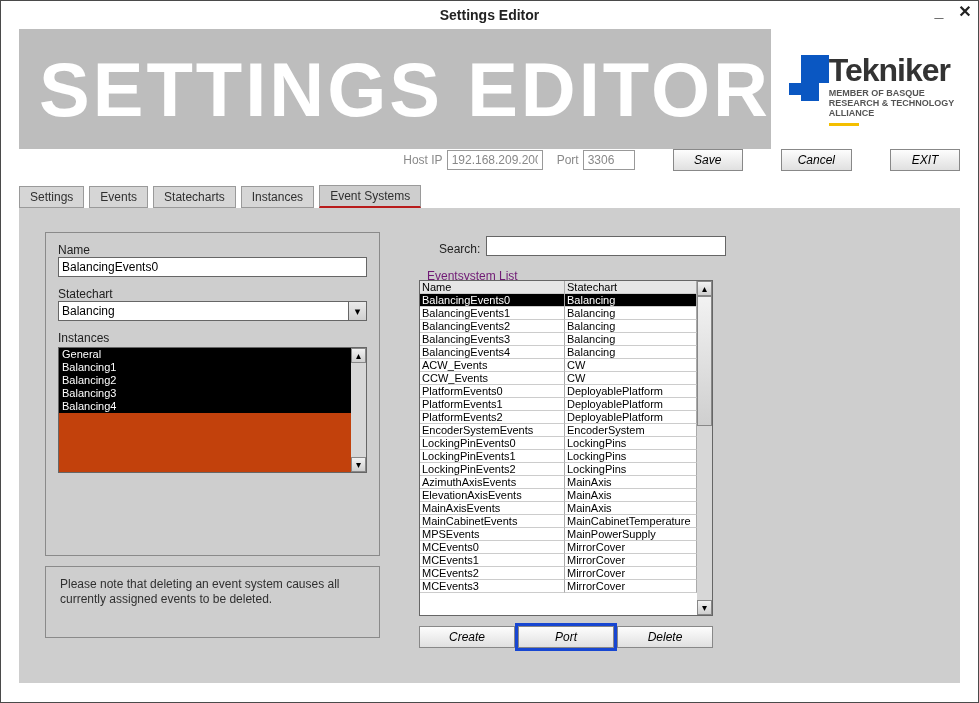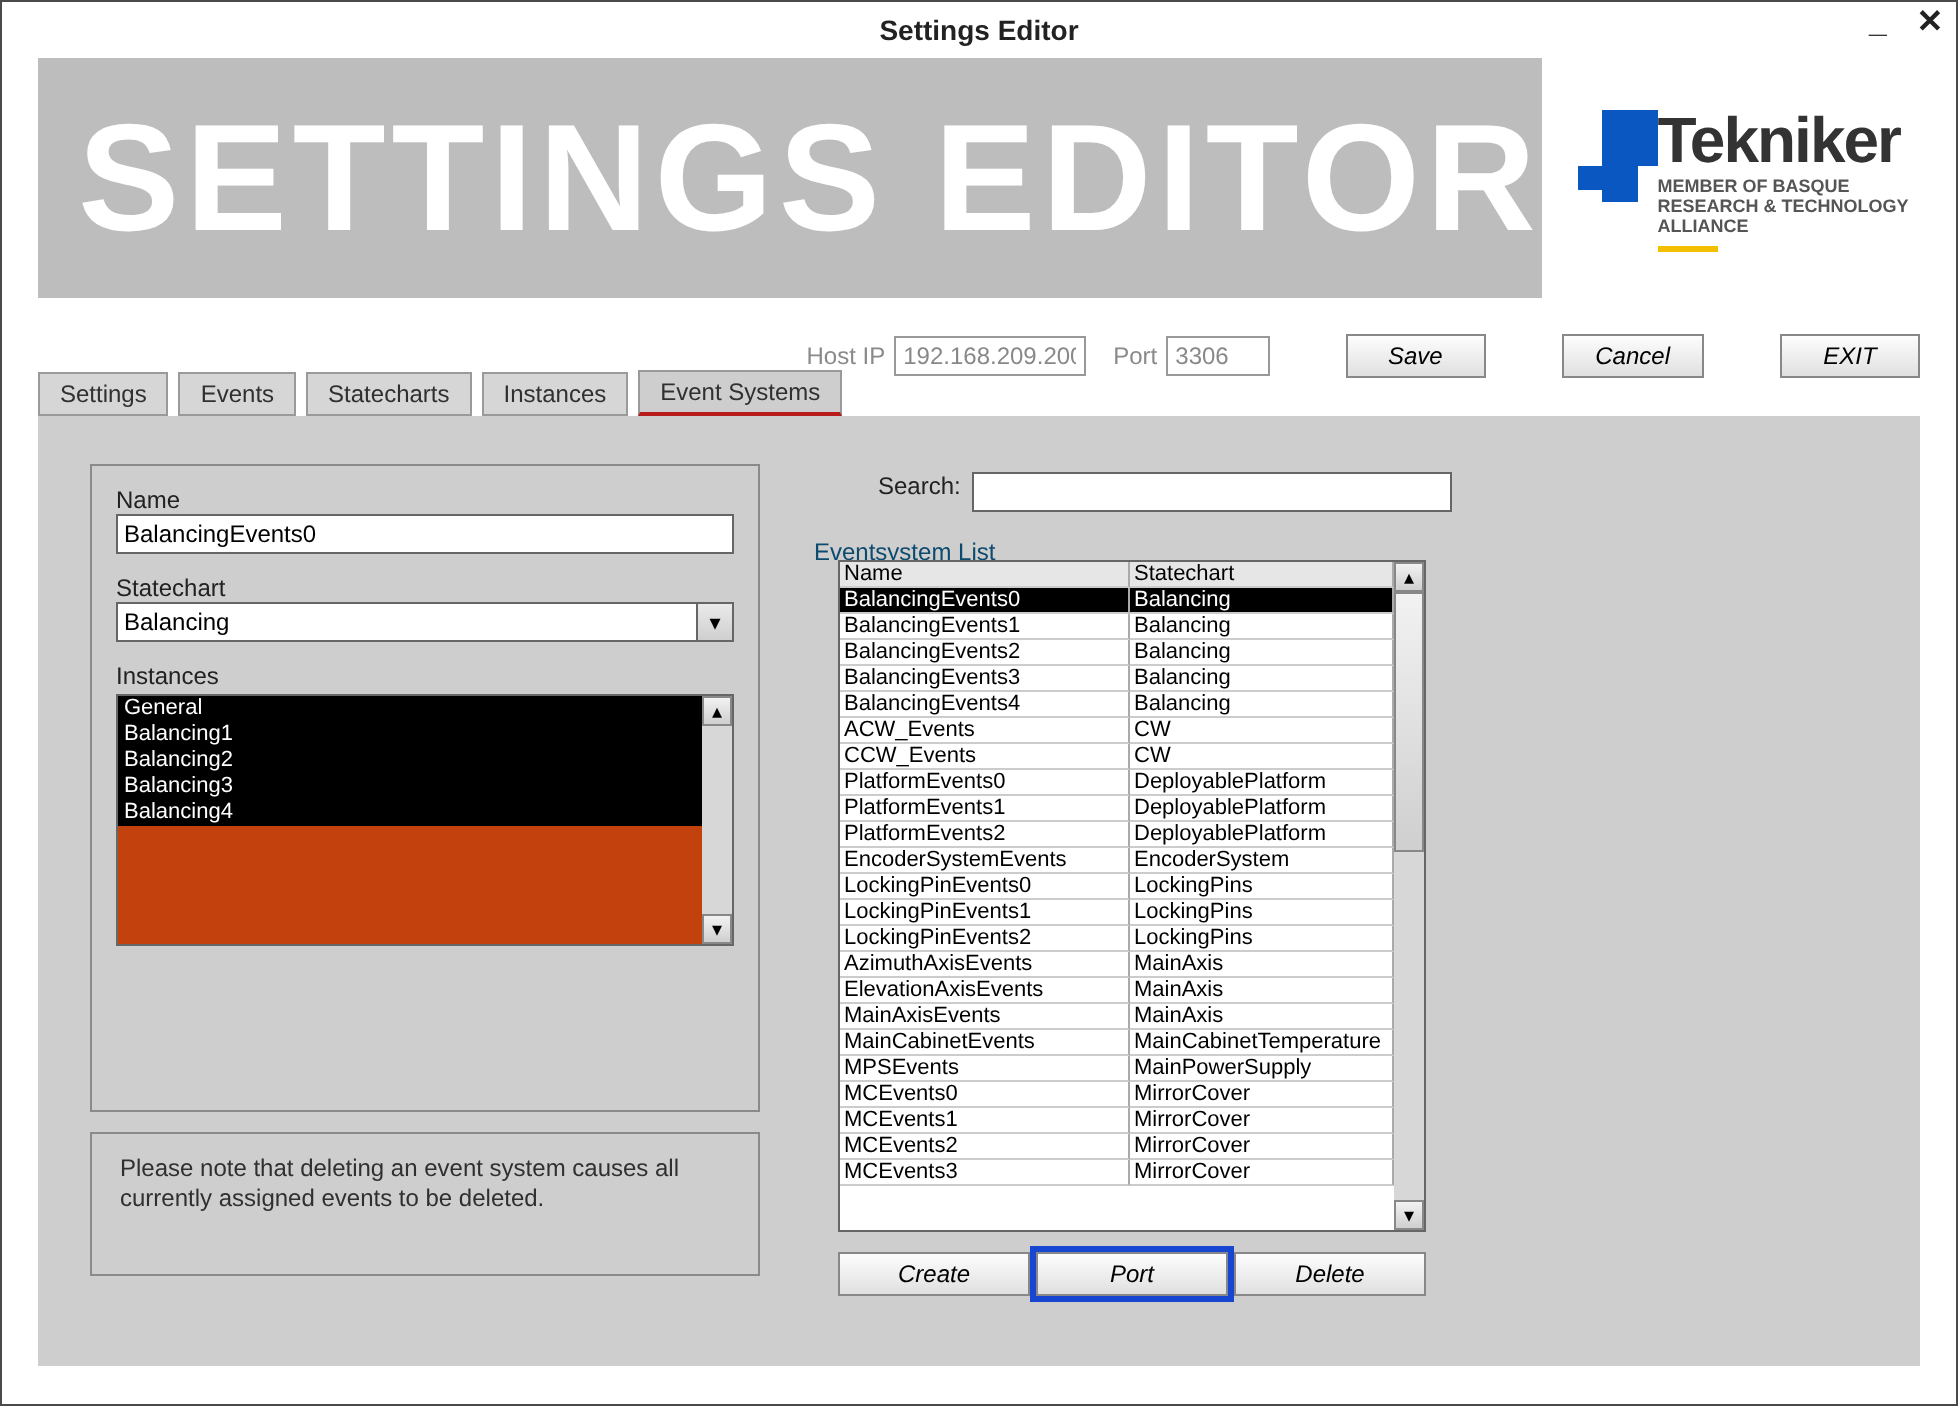--- a/index.html
+++ b/index.html
@@ -16,21 +16,21 @@
   .logo-mark { width:50px; height:50px; position:relative; margin-right:10px; margin-top:-18px;}
   .logo-mark .sq { position:absolute; background:#0a57c2; }
   .logo-mark .s1 { width:28px; height:28px; top:0; left:22px; }
   .logo-mark .s2 { width:12px; height:12px; top:28px; left:10px; background:#0a57c2;}
   .logo-mark .s3 { width:18px; height:18px; top:28px; left:22px; background:#0a57c2;}
   .logo-text { display:flex; flex-direction:column; }
   .logo-text .name { font-size:32px; font-weight:bold; color:#333;  letter-spacing:-1px;}
   .logo-text .tag { font-size:9px; color:#555; font-weight:bold; line-height:1.1; max-width:165px; }
   .logo-text .bar { height:3px; width:30px; background:#f4bf00; margin-top:4px;}
 
-  .toolbar-row { display:flex; align-items:flex-end; margin-top:12px; height:28px; }
+  .toolbar-row { display:flex; align-items:flex-start; margin-top:12px; height:28px; }
   .tab-strip { display:flex; align-items:flex-end; }
   .tab { font-size:12px; color:#303030; border:1px solid #9a9a9a; border-radius:0; background:#d6d6d6; padding:3px 10px; margin-right:5px; position:relative; cursor:pointer; }
   .tab.active { background:#cecece; border-bottom:2px solid #b91c1c; z-index:2;}
   .host-area { margin-left:auto; display:flex; align-items:center; gap:4px; margin-top:-12px;}
   .host-area label { font-size:12px; color:#8a8a8a; }
   .host-area input { height:20px; font-size:12px; color:#888; border:1px solid #999; padding:2px 4px; }
   .btn { min-width:70px; height:22px; font-size:12px; border:1px solid #888; background:linear-gradient(#fdfdfd,#e0e0e0); padding:2px 16px; cursor:pointer;font-style:italic; }
   .tab-body { border:1px solid #9a9a9a; border-top:none; border-right:none; border-bottom:none; border-left:none; height:475px; position:relative; background:#cecece; margin-top:0; }
 
   .panel-left { position:absolute; left:26px; top:24px; width:335px; height:324px; border:1px solid #8a8a8a; padding:10px 12px 12px 12px; }
@@ -42,25 +42,25 @@
   .listbox { margin-top:2px; height:126px; width:100%; border:1px solid #666; background:#c2410c; position:relative; }
   .listbox .inner { position:absolute; inset:0; overflow:hidden; }
   .listbox .item { height:13px; font-size:11px; padding:0 3px; color:#000; line-height:13px;}
   .listbox .item.sel { background:#000; color:#fff; }
   .listbox .scroll { position:absolute; right:0; top:0; width:15px; height:100%; background:#d7d7d7; display:flex; flex-direction:column;}
   .scroll .sbtn { height:15px; border:1px solid #888; background:linear-gradient(#f2f2f2,#cfcfcf); font-size:10px; display:flex; align-items:center; justify-content:center; cursor:pointer;}
   .scroll .track { flex:1; }
 
   .note-panel { position:absolute; left:26px; top:358px; width:335px; height:72px; border:1px solid #8a8a8a; padding:10px 14px; font-size:12px; color:#303030; line-height:1.25;}
 
-  .search-row { position:absolute; left:420px; top:28px; display:flex; align-items:flex-start; }
+  .search-row { position:absolute; left:420px; top:28px; display:flex; align-items:flex-end; }
   .search-row label { font-size:12px; color:#222; margin-right:6px; }
   .search-row input { width:240px; height:20px; border:1px solid #666; font-size:12px; padding:1px 3px;}
 
-  .list-label { position:absolute; left:388px; top:61px; font-size:12px; color:#0c4a6e; }
+  .list-label { position:absolute; left:408px; top:61px; font-size:12px; color:#701a75; }
   .grid { position:absolute; left:400px; top:72px; width:294px; height:336px; border:1px solid #666; background:#fff; display:flex; flex-direction:row;}
   .gbody { flex:1; overflow:hidden; position:relative; }
   .grow { display:flex; height:13px; font-size:11px; }
   .grow.ghead { background:#e6e6e6; }
   .grow.sel { background:#000; color:#fff; }
   .gcell { border-right:1px solid #aaa; border-bottom:1px solid #ccc; padding:0 2px; overflow:hidden; white-space:nowrap; text-overflow:clip; line-height:13px;}
   .gcell.c1 { width:145px; }
   .gcell.c2 { flex:1; }
   .gscroll { width:15px; background:#d7d7d7; display:flex; flex-direction:column;}
   .gscroll .sbtn { height:15px; border:1px solid #888; background:linear-gradient(#f2f2f2,#cfcfcf); font-size:10px; display:flex; align-items:center; justify-content:center; cursor:pointer;}

